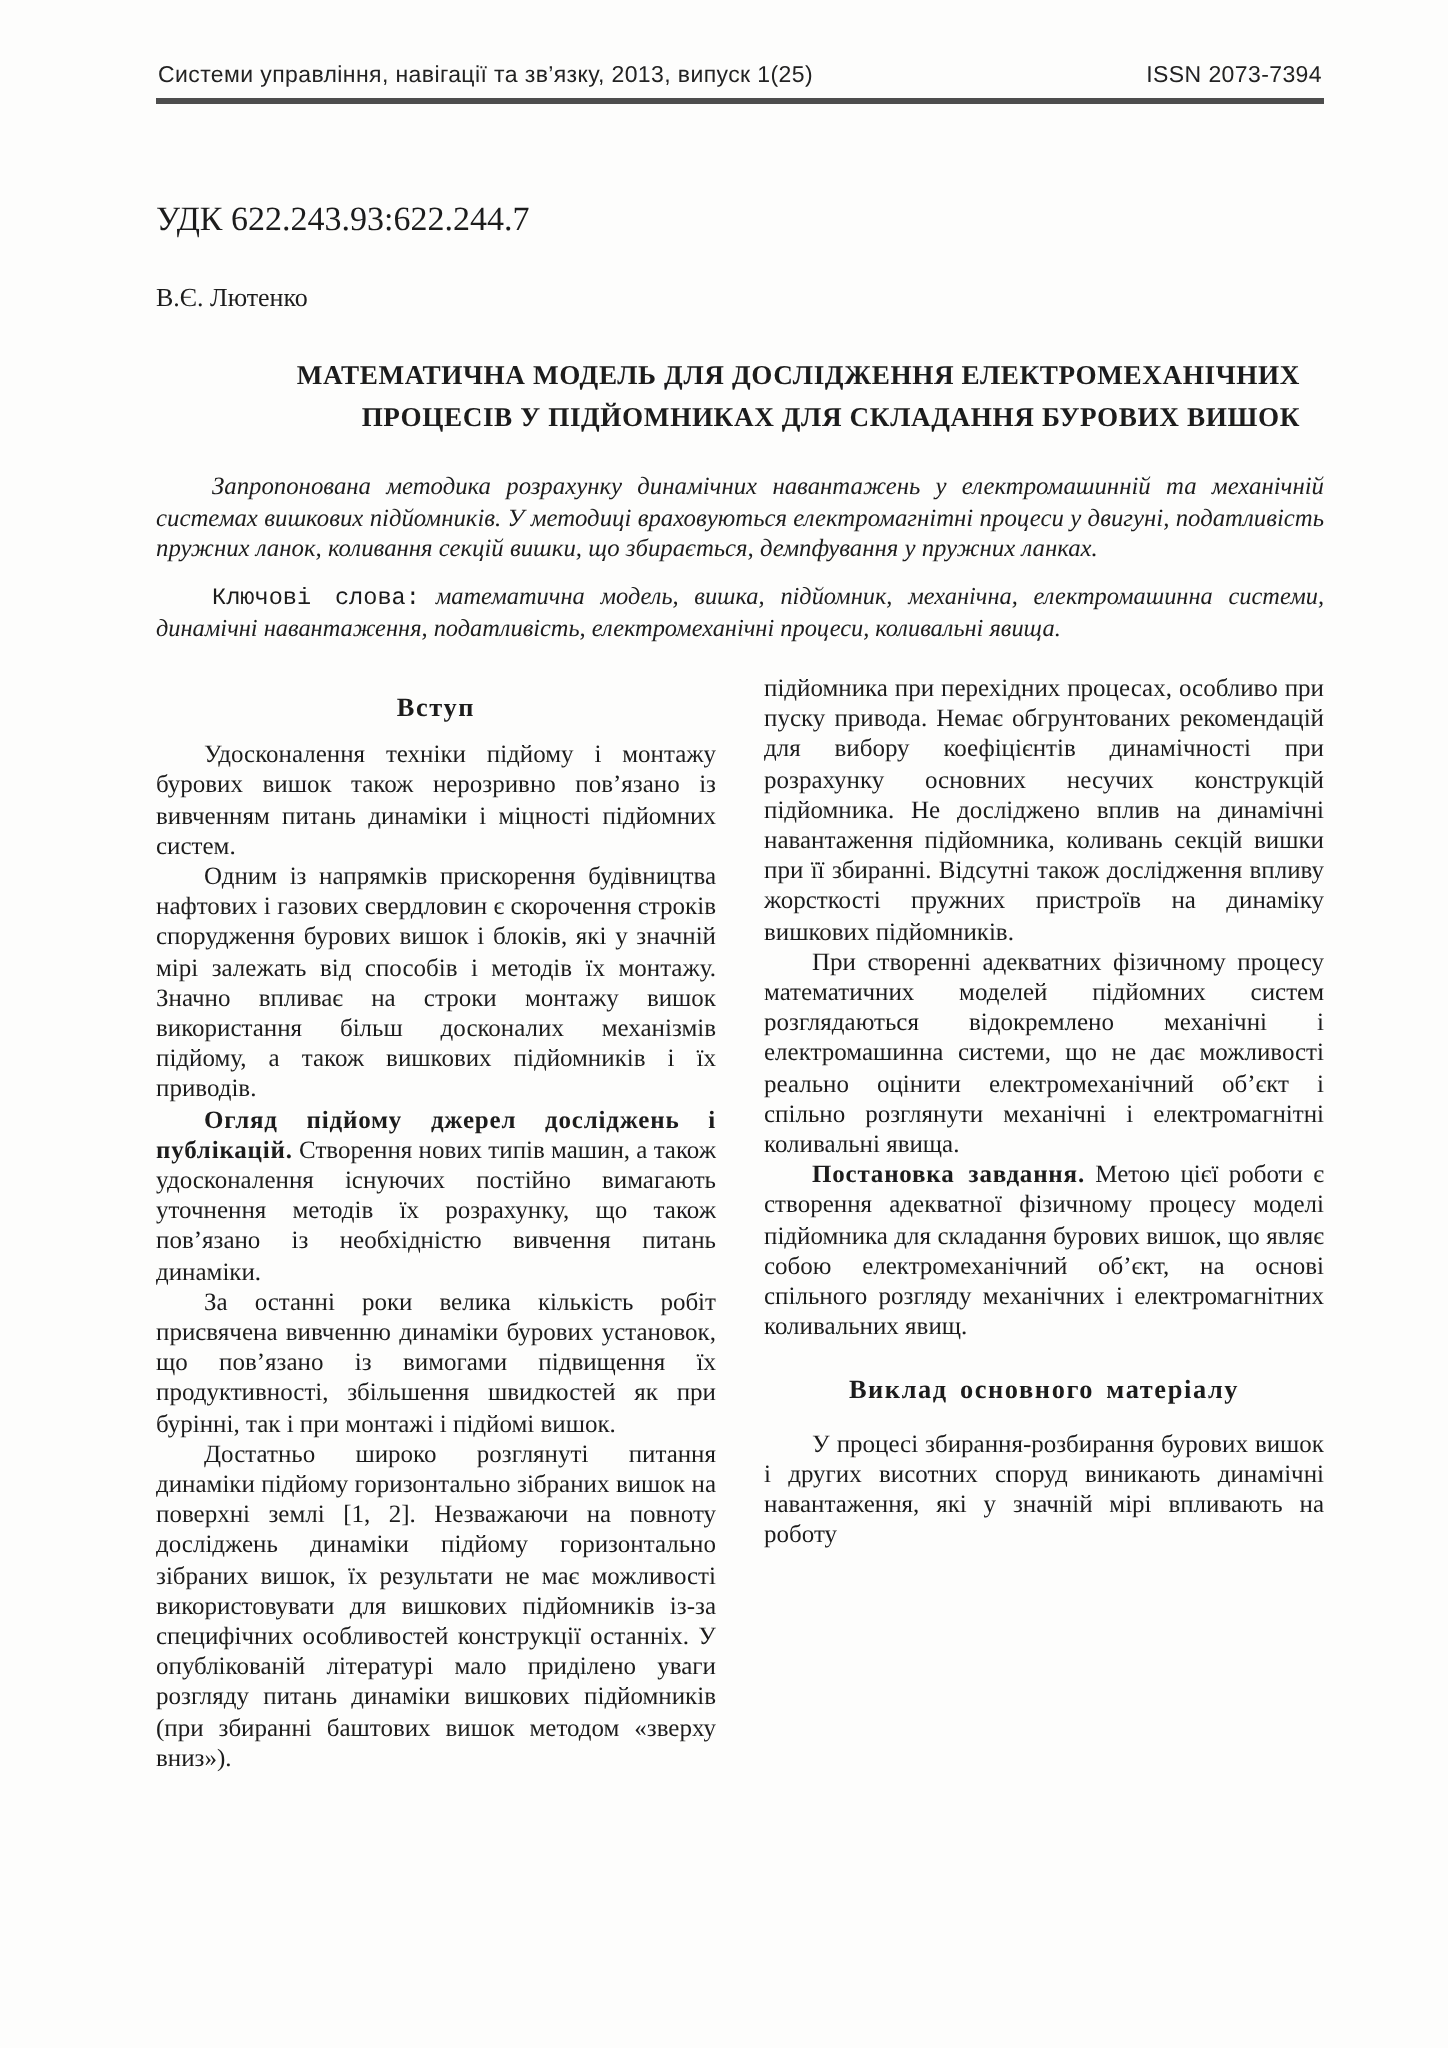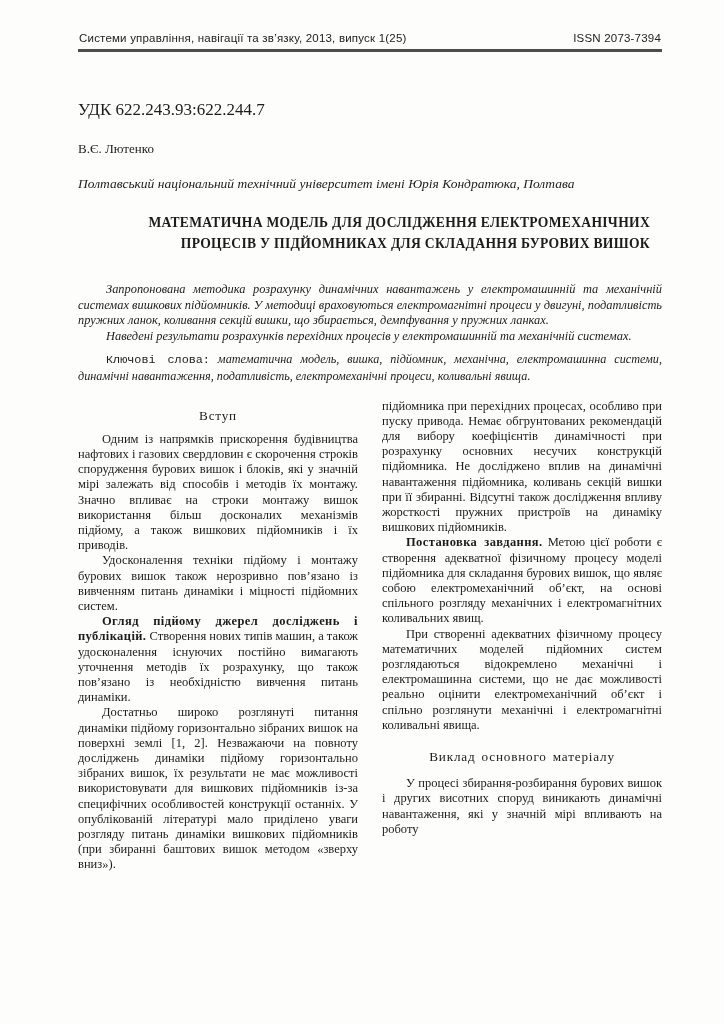--- a/index.html
+++ b/index.html
@@ -43,21 +43,21 @@
   .title {
     margin: 20px auto 0 auto;
     font-size: 13.6px;
     font-weight: bold;
     text-align: right;
     line-height: 21px;
     letter-spacing: 0.3px;
     max-width: 560px;
   }
   .abstract {
-    margin-top: 28px;
+    margin-top: 17px;
     font-style: italic;
     font-size: 12.4px;
     line-height: 15.6px;
     text-align: justify;
   }
   .abstract p { margin: 0; text-indent: 28px; }
   .keywords {
     margin: 8px 0 0 0;
     font-size: 12.2px;
     line-height: 15.6px;
@@ -76,21 +76,21 @@
     min-width: 0;
     font-size: 12.5px;
     line-height: 15.2px;
     text-align: justify;
   }
   .col p { margin: 0; text-indent: 24px; }
   .col p.cont { text-indent: 0; }
   .colhead {
     margin: 9px 0 9px 0;
     font-size: 13.2px;
-    font-weight: normal;
+    font-weight: bold;
     text-align: center;
     letter-spacing: 0.8px;
     word-spacing: 2px;
   }
   .colhead.mid { margin: 16px 0 12px 0; }
   b.lead { letter-spacing: 0.4px; word-spacing: 1.5px; }
   .pagenum {
     position: absolute;
     left: 78px;
     right: 62px;
@@ -106,48 +106,47 @@
 
   <div class="header">
     <span>Системи управління, навігації та зв’язку, 2013, випуск 1(25)</span>
     <span>ISSN 2073-7394</span>
   </div>
 
   <div class="udk">УДК 622.243.93:622.244.7</div>
 
   <div class="author">В.Є. Лютенко</div>
 
-  <div class="affiliation">Полтавський національний технічний університет імені Юрія Кондратюка, Полтава</div>
 
   <h1 class="title">МАТЕМАТИЧНА МОДЕЛЬ ДЛЯ ДОСЛІДЖЕННЯ ЕЛЕКТРОМЕХАНІЧНИХ ПРОЦЕСІВ У ПІДЙОМНИКАХ ДЛЯ СКЛАДАННЯ БУРОВИХ ВИШОК</h1>
 
   <div class="abstract">
     <p>Запропонована методика розрахунку динамічних навантажень у електромашинній та механічній системах вишкових підйомників. У методиці враховуються електромагнітні процеси у двигуні, податливість пружних ланок, коливання секцій вишки, що збирається, демпфування у пружних ланках.</p>
-    <p>Наведені результати розрахунків перехідних процесів у електромашинній та механічній системах.</p>
   </div>
 
   <p class="keywords">
     <span class="kw-label">Ключові слова:</span>
     <span class="kw-text">математична модель, вишка, підйомник, механічна, електромашинна системи, динамічні навантаження, податливість, електромеханічні процеси, коливальні явища.</span>
   </p>
 
   <div class="columns">
 
     <div class="col">
       <h3 class="colhead">Вступ</h3>
+      <p><span>Удосконалення техніки підйому і монтажу бурових вишок також нерозривно пов’язано із вивченням питань динаміки і міцності підйомних систем.</span></p>
       <p><span>Одним із напрямків прискорення будівництва нафтових і газових свердловин є скорочення строків спорудження бурових вишок і блоків, які у значній мірі залежать від способів і методів їх монтажу. Значно впливає на строки монтажу вишок використання більш досконалих механізмів підйому, а також вишкових підйомників і їх приводів.</span></p>
-      <p><span>Удосконалення техніки підйому і монтажу бурових вишок також нерозривно пов’язано із вивченням питань динаміки і міцності підйомних систем.</span></p>
       <p><b class="lead">Огляд підйому джерел досліджень і публікацій.</b> <span>Створення нових типів машин, а також удосконалення існуючих постійно вимагають уточнення методів їх розрахунку, що також пов’язано із необхідністю вивчення питань динаміки.</span></p>
+      <p><span>За останні роки велика кількість робіт присвячена вивченню динаміки бурових установок, що пов’язано із вимогами підвищення їх продуктивності, збільшення швидкостей як при бурінні, так і при монтажі і підйомі вишок.</span></p>
       <p><span>Достатньо широко розглянуті питання динаміки підйому горизонтально зібраних вишок на поверхні землі [1, 2]. Незважаючи на повноту досліджень динаміки підйому горизонтально зібраних вишок, їх результати не має можливості використовувати для вишкових підйомників із-за специфічних особливостей конструкції останніх. У опублікованій літературі мало приділено уваги розгляду питань динаміки вишкових підйомників (при збиранні баштових вишок методом «зверху вниз»).</span></p>
     </div>
 
     <div class="col">
       <p class="cont"><span>підйомника при перехідних процесах, особливо при пуску привода. Немає обгрунтованих рекомендацій для вибору коефіцієнтів динамічності при розрахунку основних несучих конструкцій підйомника. Не досліджено вплив на динамічні навантаження підйомника, коливань секцій вишки при її збиранні. Відсутні також дослідження впливу жорсткості пружних пристроїв на динаміку вишкових підйомників.</span></p>
+      <p><span>При створенні адекватних фізичному процесу математичних моделей підйомних систем розглядаються відокремлено механічні і електромашинна системи, що не дає можливості реально оцінити електромеханічний об’єкт і спільно розглянути механічні і електромагнітні коливальні явища.</span></p>
       <p><b class="lead">Постановка завдання.</b> <span>Метою цієї роботи є створення адекватної фізичному процесу моделі підйомника для складання бурових вишок, що являє собою електромеханічний об’єкт, на основі спільного розгляду механічних і електромагнітних коливальних явищ.</span></p>
-      <p><span>При створенні адекватних фізичному процесу математичних моделей підйомних систем розглядаються відокремлено механічні і електромашинна системи, що не дає можливості реально оцінити електромеханічний об’єкт і спільно розглянути механічні і електромагнітні коливальні явища.</span></p>
       <h3 class="colhead mid">Виклад основного матеріалу</h3>
       <p><span>У процесі збирання-розбирання бурових вишок і других висотних споруд виникають динамічні навантаження, які  у значній мірі впливають на роботу</span></p>
     </div>
 
   </div>
 
 
 </div>
 
 </body></html>

